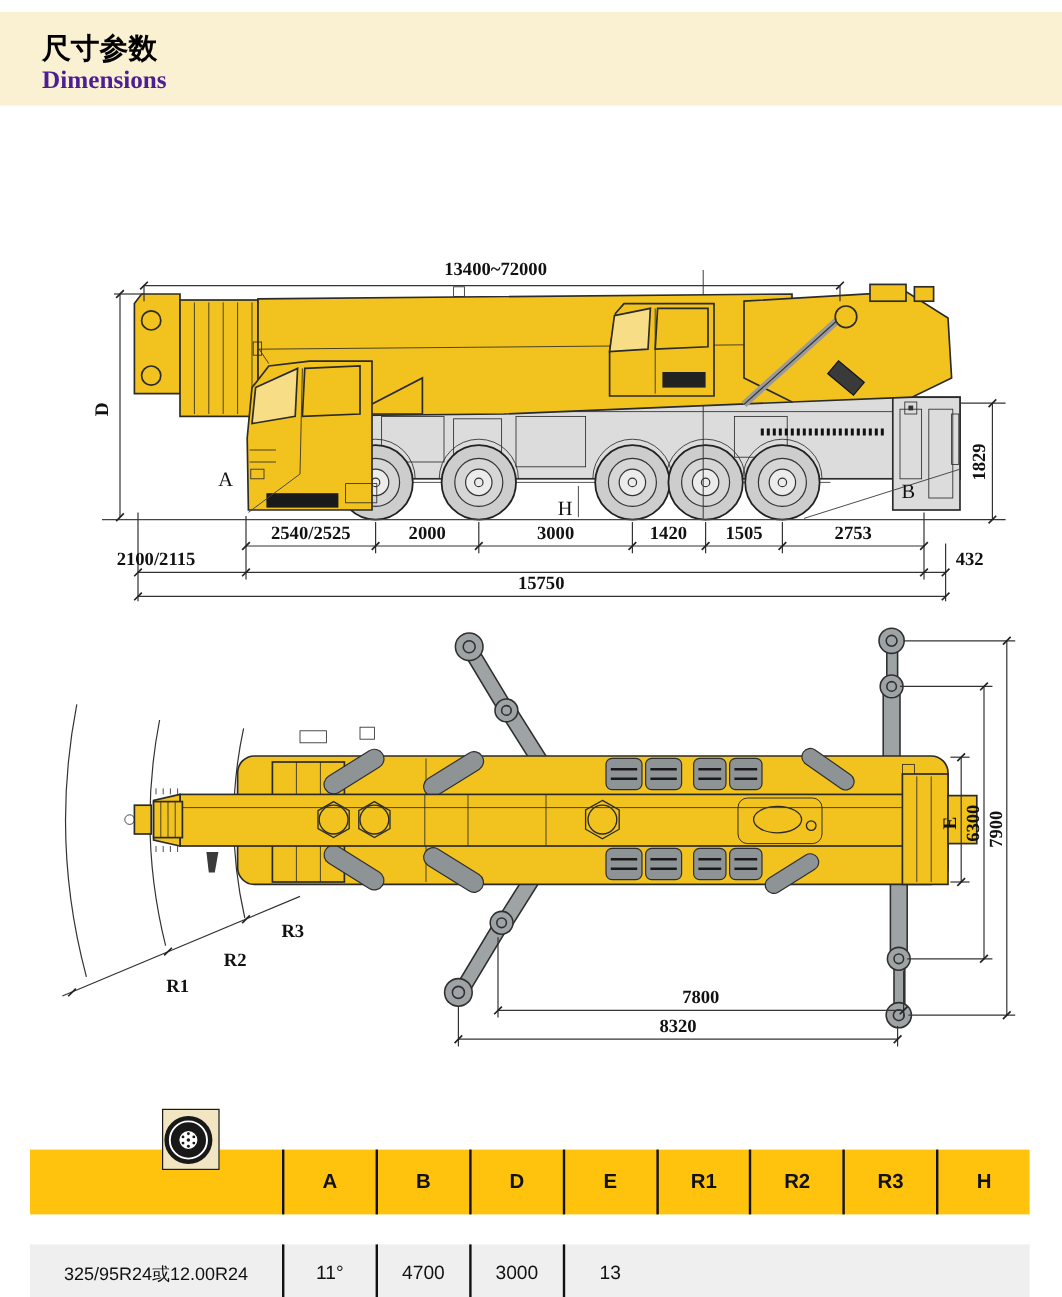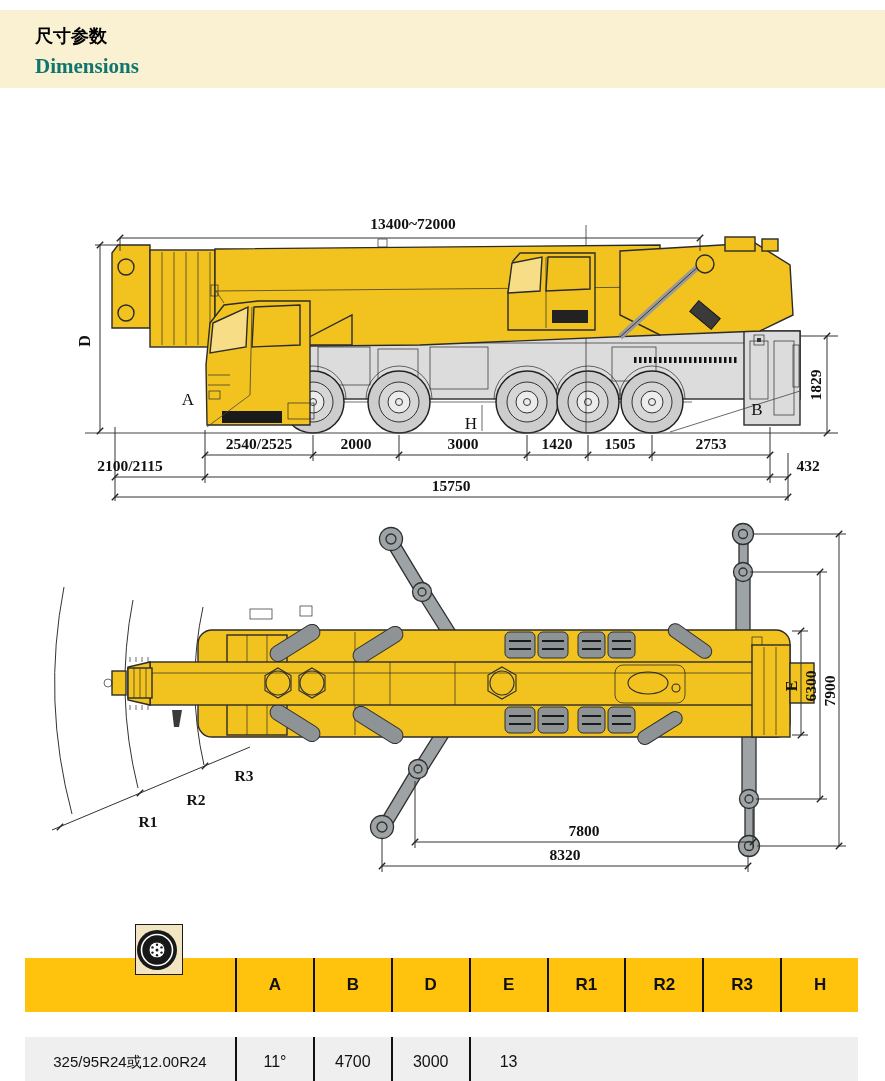--- a/index.html
+++ b/index.html
@@ -1,21 +1,21 @@
 <!DOCTYPE html>
 <html><head>
 <meta charset="utf-8">
 <style>
   html,body{margin:0;padding:0;background:#fff;}
   .page{position:relative;width:885px;height:1081px;background:#ffffff;overflow:hidden;
         font-family:"Liberation Sans",sans-serif;}
   
   .band{position:absolute;left:0;top:10px;width:885px;height:78px;background:#FAF0D2;}
-  .band .zh{position:absolute;left:35px;top:14px;font-size:18px;font-weight:bold;color:#000;}
-  .band .en{position:absolute;left:35px;top:44px;font-size:21px;font-weight:bold;color:#0f766e;
+  .band .zh{position:absolute;left:35px;top:14px;font-size:24px;font-weight:bold;color:#000;}
+  .band .en{position:absolute;left:35px;top:44px;font-size:21px;font-weight:bold;color:#4c1d95;
             font-family:"Liberation Serif",serif;}
   
   svg{position:absolute;left:0;}
   #side-svg{top:195px;}
   #top-svg{top:505px;}
   svg text{font-family:"Liberation Serif",serif;fill:#111;}
   .dim{font-size:15.5px;font-weight:bold;}
   .ltr{font-size:17px;}
   .ltrb{font-size:16px;font-weight:bold;}
   .outline{stroke:#2b2b2b;stroke-width:1.4;}

